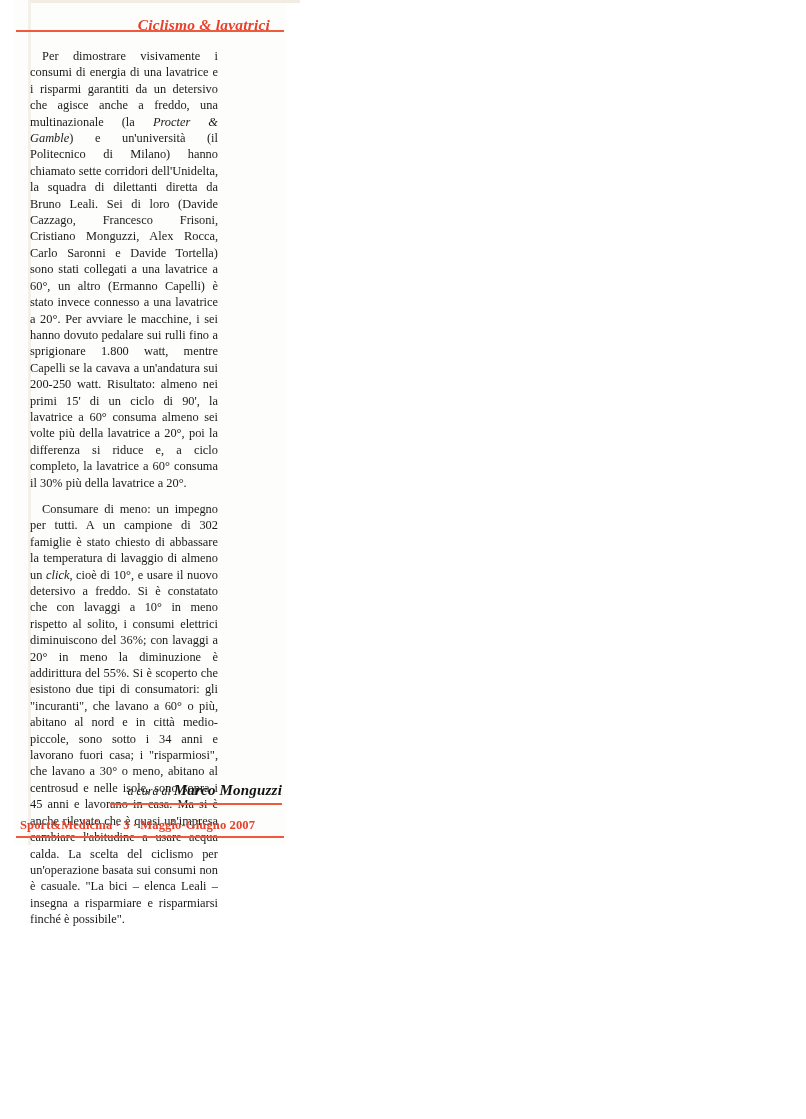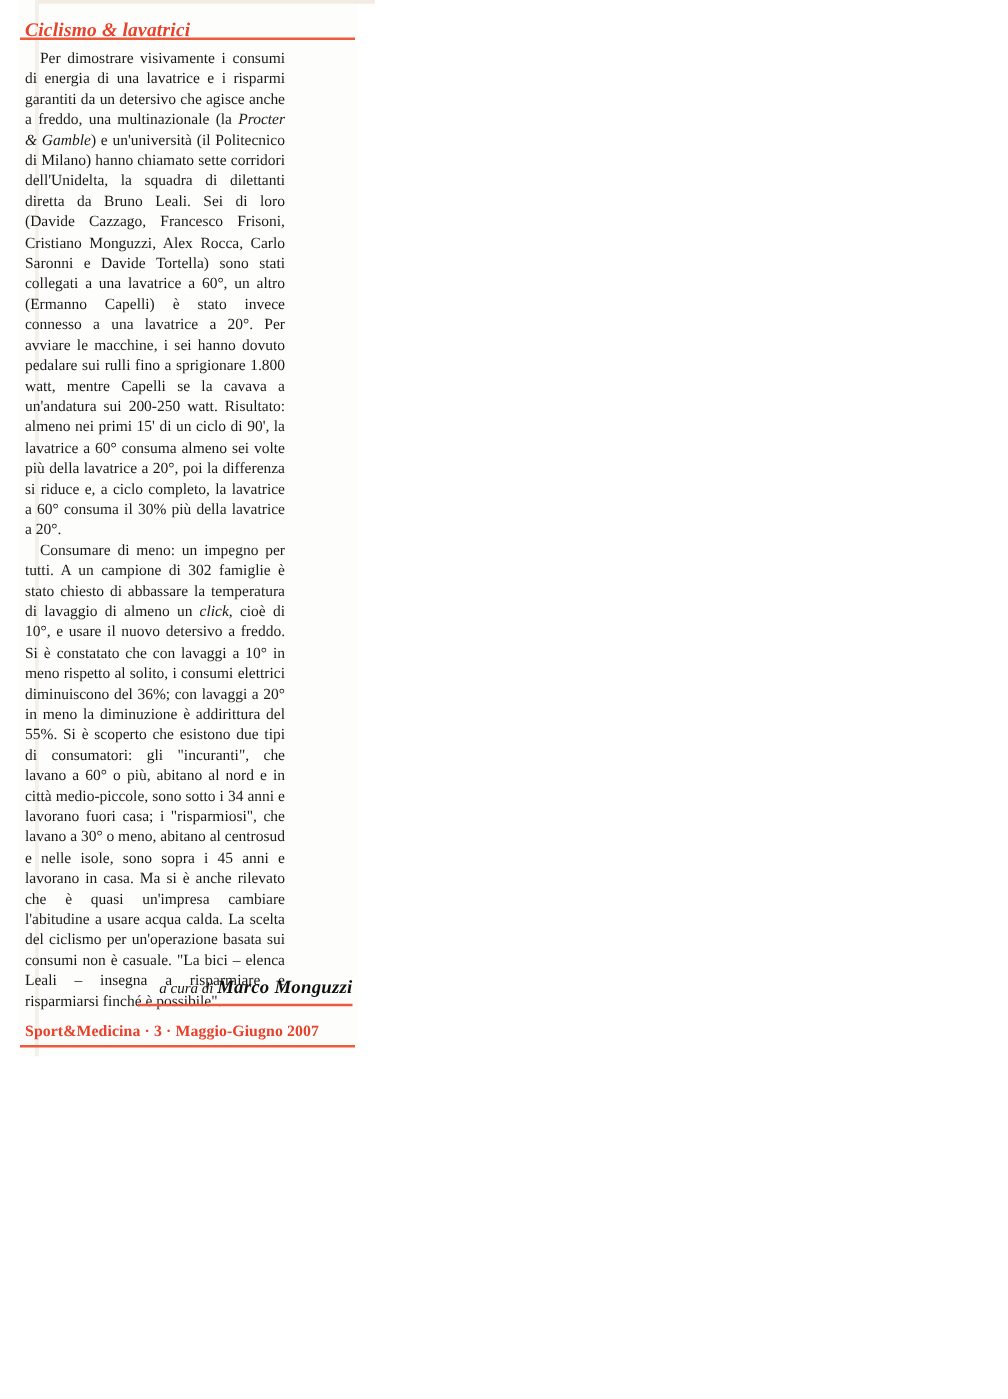--- a/index.html
+++ b/index.html
@@ -34,20 +34,21 @@
     position: absolute;
     left: 20px;
     top: 6px;
     width: 250px;
     font-family: "Liberation Serif", serif;
     font-style: italic;
     font-weight: bold;
     font-size: 15.5px;
     color: #e8402a;
     letter-spacing: 0.2px;
+    text-align: right;
   }
   .headline-rule {
     position: absolute;
     left: 16px;
     top: 30px;
     width: 268px;
     height: 2px;
     background: #ef5a3d;
   }
   .article-body {
@@ -55,21 +56,21 @@
     left: 20px;
     top: 38px;
     width: 208px;
     font-family: "Liberation Serif", serif;
     font-size: 12.4px;
     line-height: 16.4px;
     color: #1a1a1a;
     text-align: justify;
   }
   .article-body p {
-    margin: 0;
+    margin: 10px;
     text-indent: 12px;
     text-align: justify;
   }
   .article-body p.p-first {
     text-indent: 12px;
   }
   .article-body em {
     font-style: italic;
   }
   .byline {

